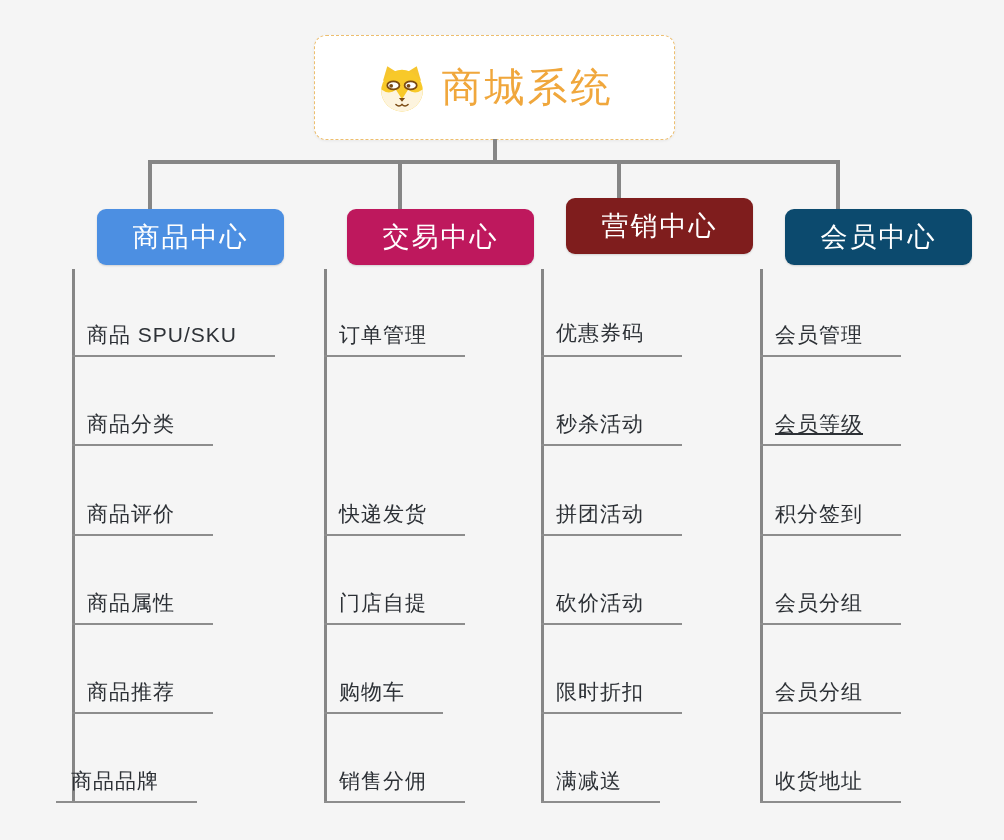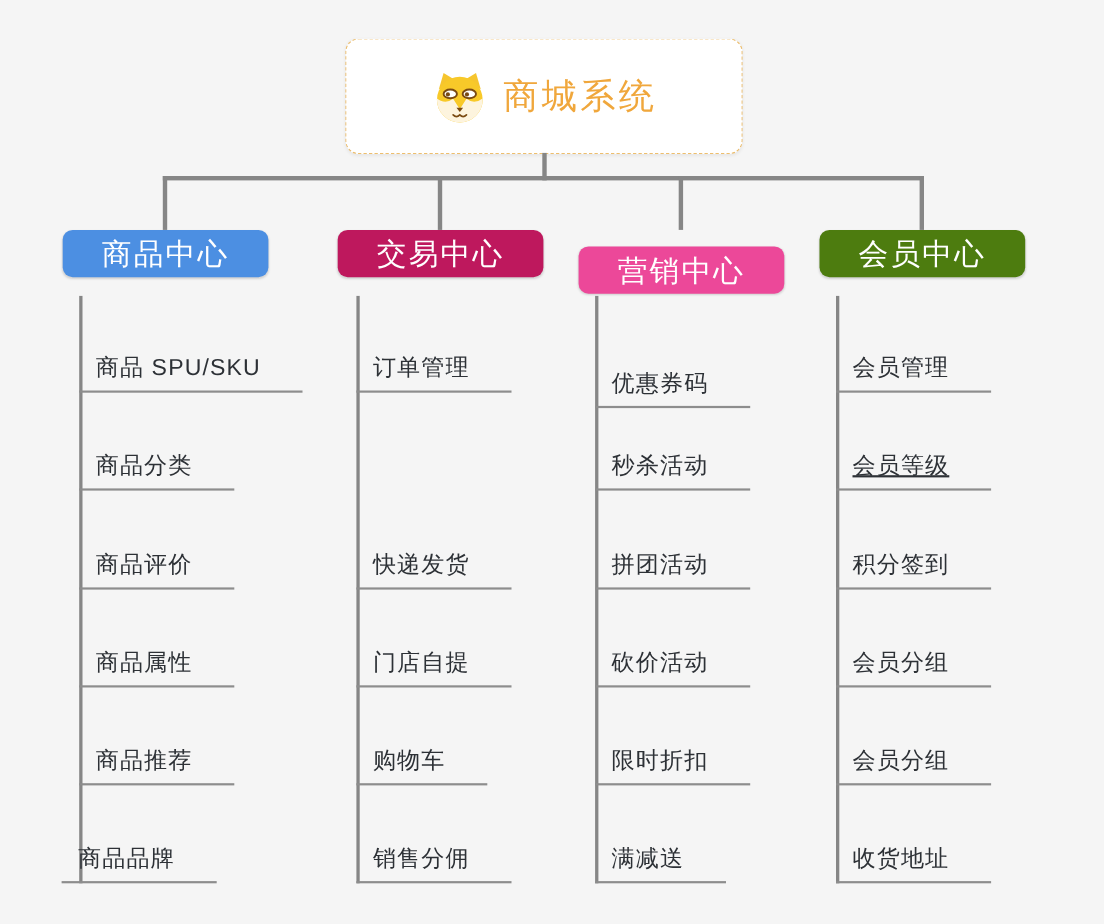--- a/index.html
+++ b/index.html
@@ -17,36 +17,37 @@
   .root-node{
     position:absolute;left:314px;top:35px;width:361px;height:105px;
     box-sizing:border-box;
     background:#ffffff;
     border:1px dashed #edbe6e;
     border-radius:12px;
     display:flex;align-items:center;justify-content:center;gap:14px;
     box-shadow:0 1px 3px rgba(0,0,0,0.06);
   }
   .root-title{
-    font-size:32px;
+    font-size:40px;
     letter-spacing:3px;
     color:#f0a73c;
     font-weight:500;
     white-space:nowrap;
   }
   .root-icon{width:52px;height:50px;flex:0 0 auto;}
   
   .line{position:absolute;background:#868686;}
   
   .branch-node{
-    position:absolute;width:187px;height:43px;
+    position:absolute;width:187px;height:56px;
     border-radius:9px;
     display:flex;align-items:center;justify-content:center;
     box-shadow:0 1px 2px rgba(0,0,0,0.15);
     cursor:default;
+    margin-left:40px;
   }
   .branch-label{
     color:#ffffff;font-size:27px;letter-spacing:2px;white-space:nowrap;
   }
   
   .subtopic-item{
     position:absolute;
     padding:0 38px 4px 15px;
     line-height:33px;
     font-size:21px;
@@ -110,32 +111,32 @@
     <div class="branch-node" style="left: 307px; top: 209px; background: #be185d;">
       <span class="branch-label">交易中心</span>
     </div>
     <div class="line" style="left: 324px; top: 269px; width: 3px; height: 534px;"></div>
     <div class="subtopic-item" style="left: 324px; top: 318px;">订单管理</div>
     <div class="subtopic-item" style="left: 324px; top: 586px;">门店自提</div>
     <div class="subtopic-item" style="left: 324px; top: 497px;">快递发货</div>
     <div class="subtopic-item" style="left: 324px; top: 675px;">购物车</div>
     <div class="subtopic-item" style="left: 324px; top: 764px;">销售分佣</div>
     <div class="line" style="left: 617px; top: 160px; width: 4px; height: 49px;"></div>
-    <div class="branch-node" style="left: 526px; top: 224px; background: #ec4899;">
+    <div class="branch-node" style="left: 526px; top: 198px; background: #7f1d1d;">
       <span class="branch-label">营销中心</span>
     </div>
     <div class="line" style="left: 541px; top: 269px; width: 3px; height: 534px;"></div>
-    <div class="subtopic-item" style="left: 541px; top: 332px;">优惠券码</div>
+    <div class="subtopic-item" style="left: 541px; top: 318px; font-family: Liberation Mono, monospace;">优惠券码</div>
     <div class="subtopic-item" style="left: 541px; top: 407px;">秒杀活动</div>
     <div class="subtopic-item" style="left: 541px; top: 497px;">拼团活动</div>
     <div class="subtopic-item" style="left: 541px; top: 586px;">砍价活动</div>
     <div class="subtopic-item" style="left: 541px; top: 675px;">限时折扣</div>
     <div class="subtopic-item" style="left: 541px; top: 764px;">满减送</div>
     <div class="line" style="left: 836px; top: 160px; width: 4px; height: 49px;"></div>
-    <div class="branch-node" style="left: 745px; top: 209px; background: #4d7c0f; align-items: center;">
+    <div class="branch-node" style="left: 745px; top: 209px; background: #0c4a6e; align-items: center;">
       <span class="branch-label">会员中心</span>
     </div>
     <div class="line" style="left: 760px; top: 269px; width: 3px; height: 534px;"></div>
     <div class="subtopic-item" style="left: 760px; top: 318px;">会员管理</div>
     <div class="subtopic-item" style="left: 760px; top: 407px; text-decoration: underline;">会员等级</div>
     <div class="subtopic-item" style="left: 760px; top: 497px;">积分签到</div>
     <div class="subtopic-item" style="left: 760px; top: 586px;">会员分组</div>
     <div class="subtopic-item" style="left: 760px; top: 675px;">会员分组</div>
     <div class="subtopic-item" style="left: 760px; top: 764px;">收货地址</div>
   </div>

